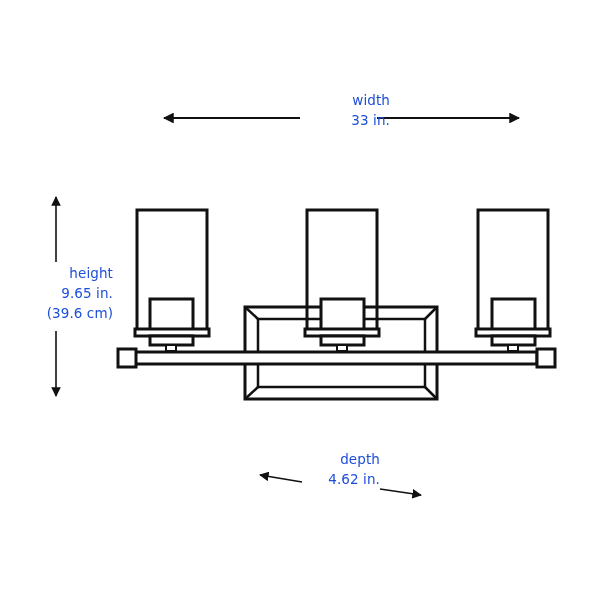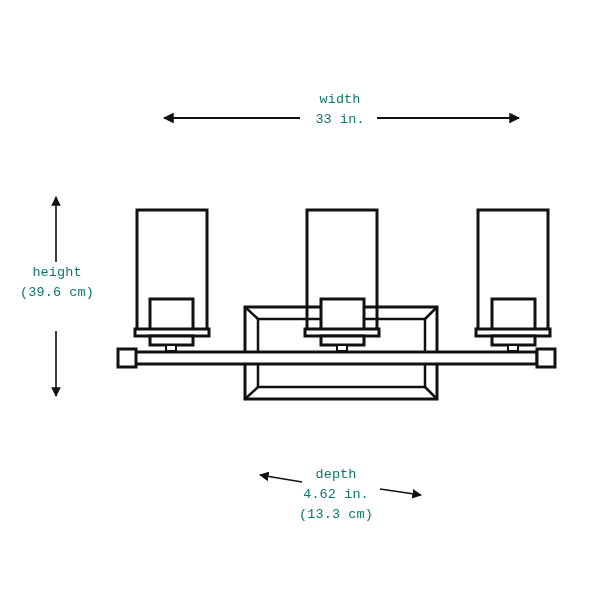--- a/index.html
+++ b/index.html
@@ -1,22 +1,22 @@
 <!DOCTYPE html>
 <html><head>
 <meta charset="utf-8">
 <style>
   html, body { margin: 0; padding: 0; background: #ffffff; }
   body { width: 600px; height: 600px; position: relative; overflow: hidden; font-family: "DejaVu Sans", sans-serif; }
   .canvas { position: absolute; left: 0; top: 0; width: 600px; height: 600px; }
-  .label { position: absolute; text-align: center; color: #0f766e; font-size: 13.5px; line-height: 20px; letter-spacing: 0.1px; font-family: Liberation Mono, monospace; }
+  .label { position: absolute; text-align: right; color: #1d4ed8; font-size: 13.5px; line-height: 20px; letter-spacing: 0.1px; }
   .label span { display: block; white-space: nowrap; }
   #width-label { left: 290px; top: 90px; width: 100px; }
-  #height-label { left: 7px; top: 263px; width: 100px; }
-  #depth-label { left: 286px; top: 449px; width: 100px; margin-top: 16px; }
+  #height-label { left: 13px; top: 263px; width: 100px; }
+  #depth-label { left: 280px; top: 449px; width: 100px; }
 </style>
 </head>
 <body>
 
 <svg class="canvas" viewBox="0 0 600 600" xmlns="http://www.w3.org/2000/svg">
   <defs>
     <marker id="ah" viewBox="0 0 10 10" refX="9" refY="5" markerWidth="6" markerHeight="6" orient="auto-start-reverse">
       <path d="M0,0 L10,5 L0,10 z" fill="#111"></path>
     </marker>
   </defs>
@@ -76,20 +76,20 @@
   </g>
 </svg>
 
 <div id="width-label" class="label">
   <span>width</span>
   <span>33 in.</span>
 </div>
 
 <div id="height-label" class="label">
   <span>height</span>
+  <span>9.65 in.</span>
   <span>(39.6 cm)</span>
 </div>
 
 <div id="depth-label" class="label">
   <span>depth</span>
   <span>4.62 in.</span>
-  <span>(13.3 cm)</span>
 </div>
 
 </body></html>

